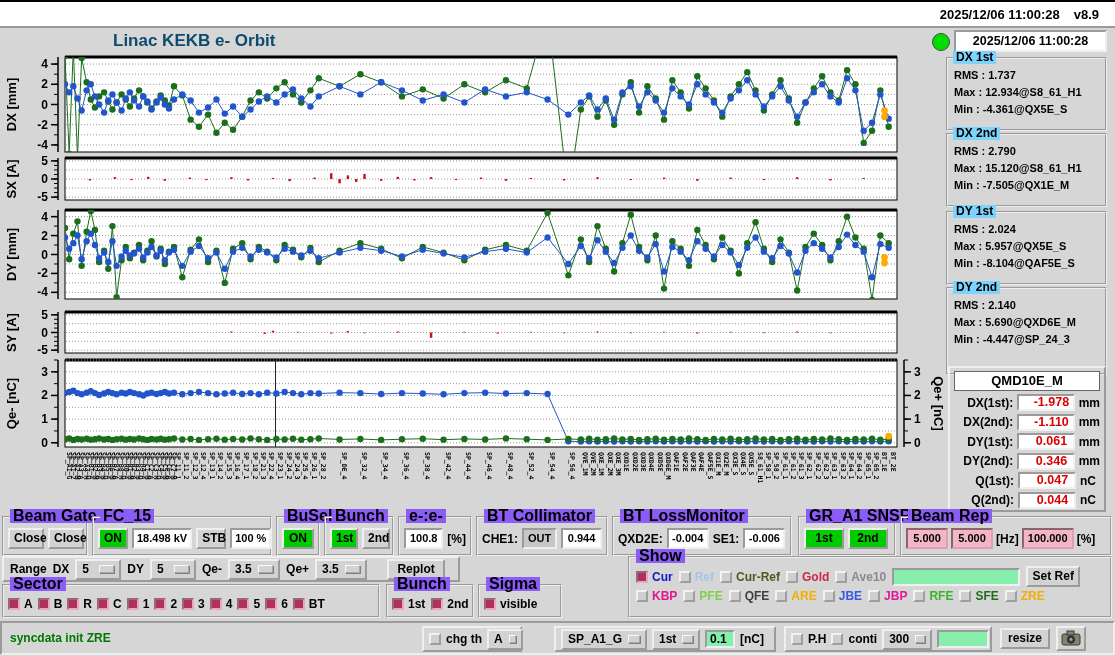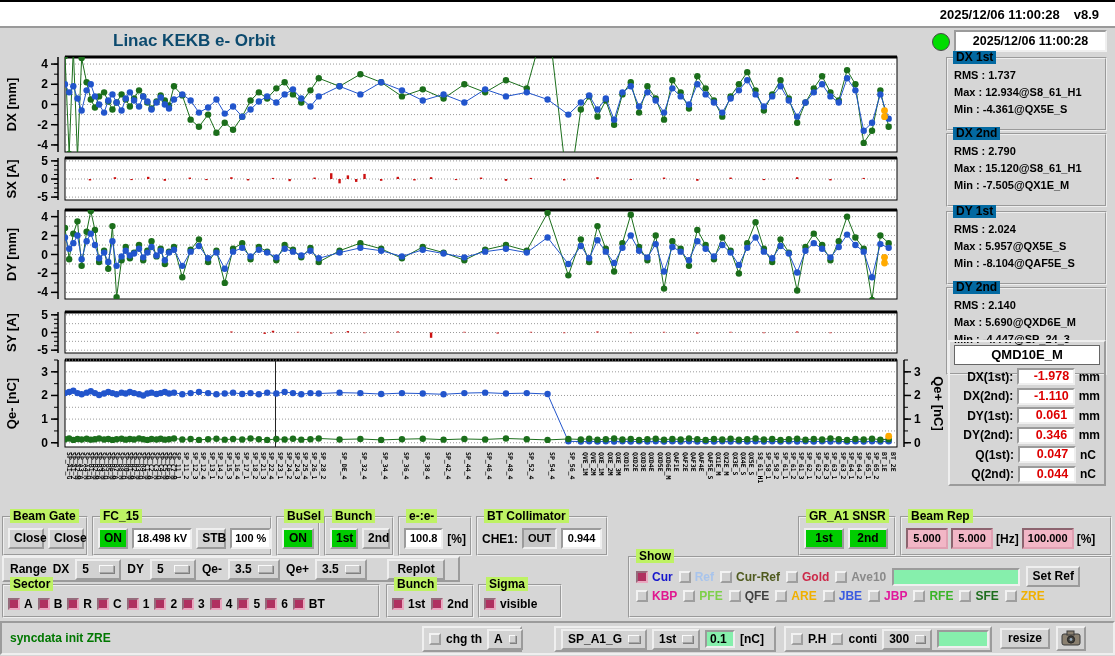--- a/index.html
+++ b/index.html
@@ -14,34 +14,34 @@
   #page-title{position:absolute;left:113px;top:31px;font-size:17px;color:#0c4a6e;}
   #status-dot{position:absolute;left:932px;top:33px;width:18px;height:18px;border-radius:50%;
           background:#00dd00;border:1px solid #4a4a4a;box-sizing:border-box;}
   #status-time{position:absolute;left:954px;top:30px;width:153px;height:22px;background:#fff;
           border:2px inset #efefef;box-sizing:border-box;font-size:12.5px;text-align:center;line-height:18px;}
   
   #plots{position:absolute;left:0;top:52px;}
   
   .statbox{position:absolute;left:946px;width:161px;border:2px groove #eeeeee;box-sizing:border-box;
            padding:8px 4px 2px 6px;}
-  .statbox .gtitle{position:absolute;top:-8px;left:5px;background:#0369a1;padding:0 3px;font-size:12px;line-height:13px;}
+  .statbox .gtitle{position:absolute;top:-8px;left:5px;background:#7dd3fc;padding:0 3px;font-size:12px;line-height:13px;}
   .statrow{font-size:11px;line-height:17px;white-space:nowrap;}
   
-  #qmdbox{position:absolute;left:948px;top:340px;width:158px;height:146px;border:2px outset #efefef;
+  #qmdbox{position:absolute;left:948px;top:366px;width:158px;height:146px;border:2px outset #efefef;
           box-sizing:border-box;padding:3px 4px;}
   #qmd-title{background:#fff;border:1px solid #666;font-size:13px;text-align:center;height:18px;line-height:18px;margin-bottom:2px;}
   .qmdrow{display:flex;align-items:center;gap:4px;height:19.5px;}
   .qmdrow .ql{width:60px;text-align:right;font-size:12px;}
   .qmdrow .qv{width:58px;background:#fff;border:2px inset #efefef;box-sizing:border-box;color:#dd0000;
               font-size:12.5px;text-align:center;height:17px;line-height:13px;padding-left:11px;}
   .qmdrow .qu{font-size:12px;}
   
   .grp{position:absolute;border:2px groove #eeeeee;box-sizing:border-box;}
-  .grp .gtitle{position:absolute;top:-9px;left:6px;background:#bef264;padding:0 3px;font-size:12px;line-height:14px;white-space:nowrap;}
+  .grp .gtitle{position:absolute;top:-9px;left:6px;background:#8b5cf6;padding:0 3px;font-size:16px;line-height:14px;white-space:nowrap;}
   .gbody{display:flex;align-items:center;gap:4px;padding:8px 4px 3px 4px;box-sizing:border-box;height:100%;}
   .btn{border:2px outset #efefef;background:#d2d2d2;font-size:12px;text-align:center;
        padding:1px 4px;white-space:nowrap;line-height:15px;box-sizing:border-box;}
   .btn.green{background:#00cc00;}
   .field{border:2px inset #efefef;background:#fff;font-size:11px;text-align:center;
        padding:1px 3px;white-space:nowrap;line-height:15px;box-sizing:border-box;}
   .field.pink{background:#f2b6c6;border-color:#e0a0b2;}
   .field.sunkgray{background:#c6c6c6;}
   .lbl{font-size:12px;white-space:nowrap;}
   .opt{border:2px outset #efefef;background:#d2d2d2;display:flex;align-items:center;
@@ -1080,20 +1080,29 @@
     </div>
   </div>
   <div class="grp" style="left:476px;top:516px;width:132px;height:40px;">
     <span class="gtitle">BT Collimator</span>
     <div class="gbody">
       <span class="lbl">CHE1:</span>
       <div class="field sunkgray" style="width:36px;">OUT</div>
       <div class="field" style="width:42px;">0.944</div>
     </div>
   </div>
+  <div class="grp" style="left:612px;top:516px;width:180px;height:40px;">
+    <span class="gtitle">BT LossMonitor</span>
+    <div class="gbody">
+      <span class="lbl">QXD2E:</span>
+      <div class="field" style="width:42px;">-0.004</div>
+      <span class="lbl">SE1:</span>
+      <div class="field" style="width:42px;">-0.006</div>
+    </div>
+  </div>
   <div class="grp" style="left:798px;top:516px;width:98px;height:40px;">
     <span class="gtitle">GR_A1 SNSR</span>
     <div class="gbody">
       <div class="btn green" style="width:40px;">1st</div>
       <div class="btn green" style="width:40px;">2nd</div>
     </div>
   </div>
   <div class="grp" style="left:900px;top:516px;width:212px;height:40px;">
     <span class="gtitle">Beam Rep</span>
     <div class="gbody" style="gap:3px;">

